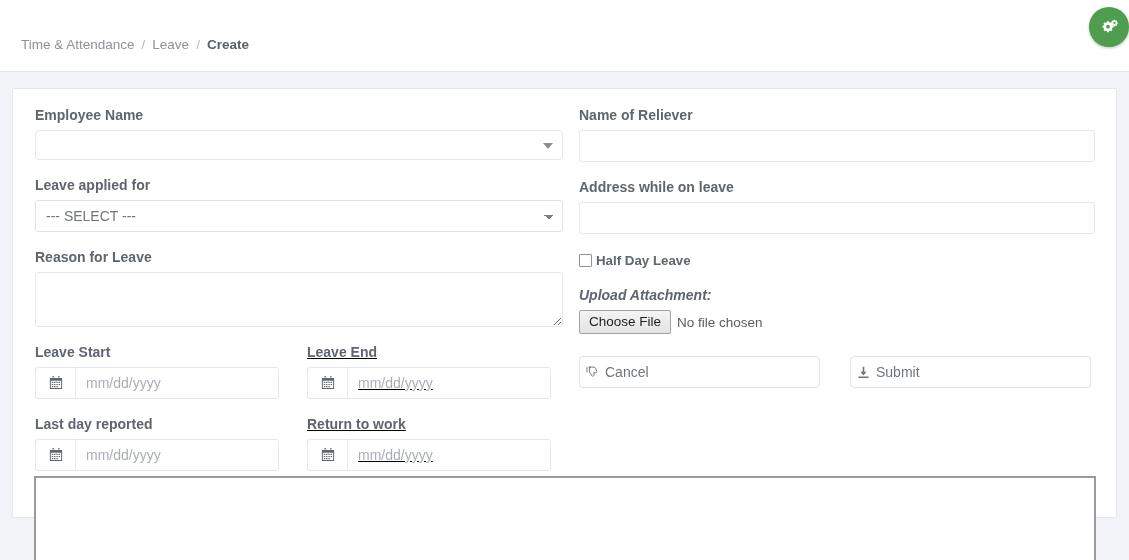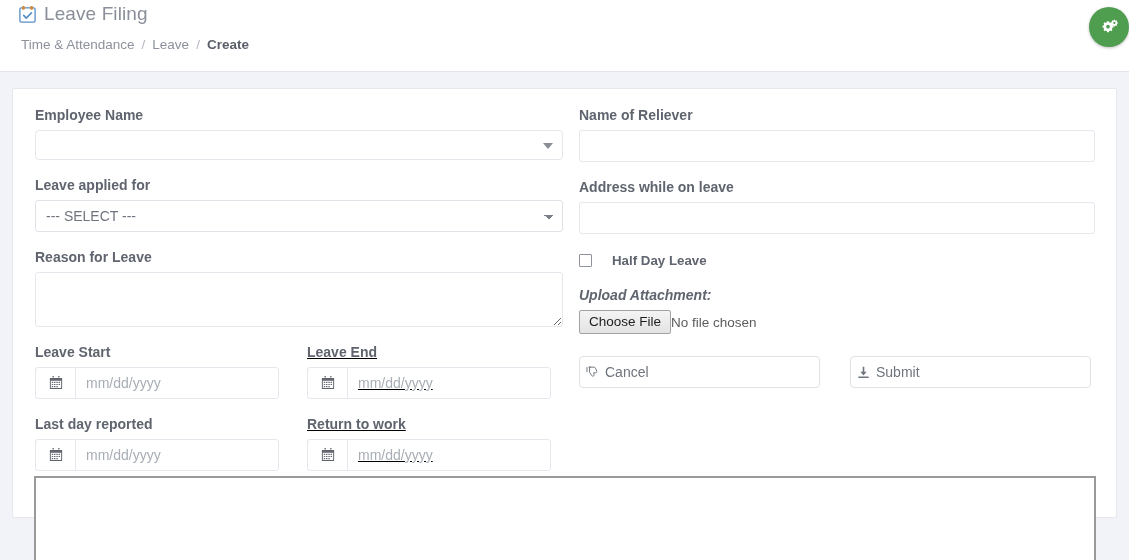--- a/index.html
+++ b/index.html
@@ -181,37 +181,37 @@
     font-family: "Liberation Sans", sans-serif;
     color: #555;
     outline: none;
     min-width: 0;
     background: #fff;
   }
   input::placeholder, textarea::placeholder { color: #a9adb5; opacity: 1; }
 
   
   .check-row {
-    display: flex; align-items: center; gap: 20px;
+    display: flex; align-items: center; gap: 4px;
     margin: 2px 0 19px 0;
   }
   .check-row input[type=checkbox] {
     width: 13px; height: 13px; margin: 0;
     -webkit-appearance: none; appearance: none;
     border: 1px solid #8f939b;
     background: #fff;
     border-radius: 1px;
     cursor: pointer;
   }
   .check-row label {
     font-size: 13.3px; font-weight: bold; color: #5f646e; cursor: pointer;
   }
 
   
-  .file-row { display: flex; align-items: center; margin-bottom: 22px; }
+  .file-row { display: flex; align-items: center; gap: 6px; margin-bottom: 22px; }
   .file-btn {
     border: 1px solid #a2a2a2;
     border-radius: 2px;
     background: linear-gradient(#f4f4f4, #e3e3e3);
     font-family: "Liberation Sans", sans-serif;
     font-size: 13.5px;
     color: #1d1d1d;
     padding: 3px 9px 4px 9px;
     cursor: pointer;
     line-height: 15px;
@@ -242,31 +242,20 @@
     background: #ffffff;
   }
 </style>
 </head>
 <body>
 
 <div class="page">
 
   <div class="topbar">
 
-    <div class="page-title-row">
-      <span class="cal-check-icon">
-        <svg viewBox="0 0 20 20" width="19" height="19" xmlns="http://www.w3.org/2000/svg">
-          <rect x="2" y="3" width="16" height="15" rx="1.5" fill="#ffffff" stroke="#5b8fc9" stroke-width="1.4"></rect>
-          <rect x="4.2" y="1" width="3" height="4" rx="1" fill="#d38a3a"></rect>
-          <rect x="12.8" y="1" width="3" height="4" rx="1" fill="#d38a3a"></rect>
-          <path d="M6 11l2.6 2.8L14.2 8.4" fill="none" stroke="#5b8fc9" stroke-width="1.8" stroke-linecap="round" stroke-linejoin="round"></path>
-        </svg>
-      </span>
-      <span class="page-title">Leave Filing</span>
-    </div>
 
     <div class="breadcrumb">
       <a class="crumb-link" href="#">Time &amp; Attendance</a>
       <span class="sep">/</span>
       <a class="crumb-link" href="#">Leave</a>
       <span class="sep">/</span>
       <span class="crumb-current">Create</span>
     </div>
   </div>
 

